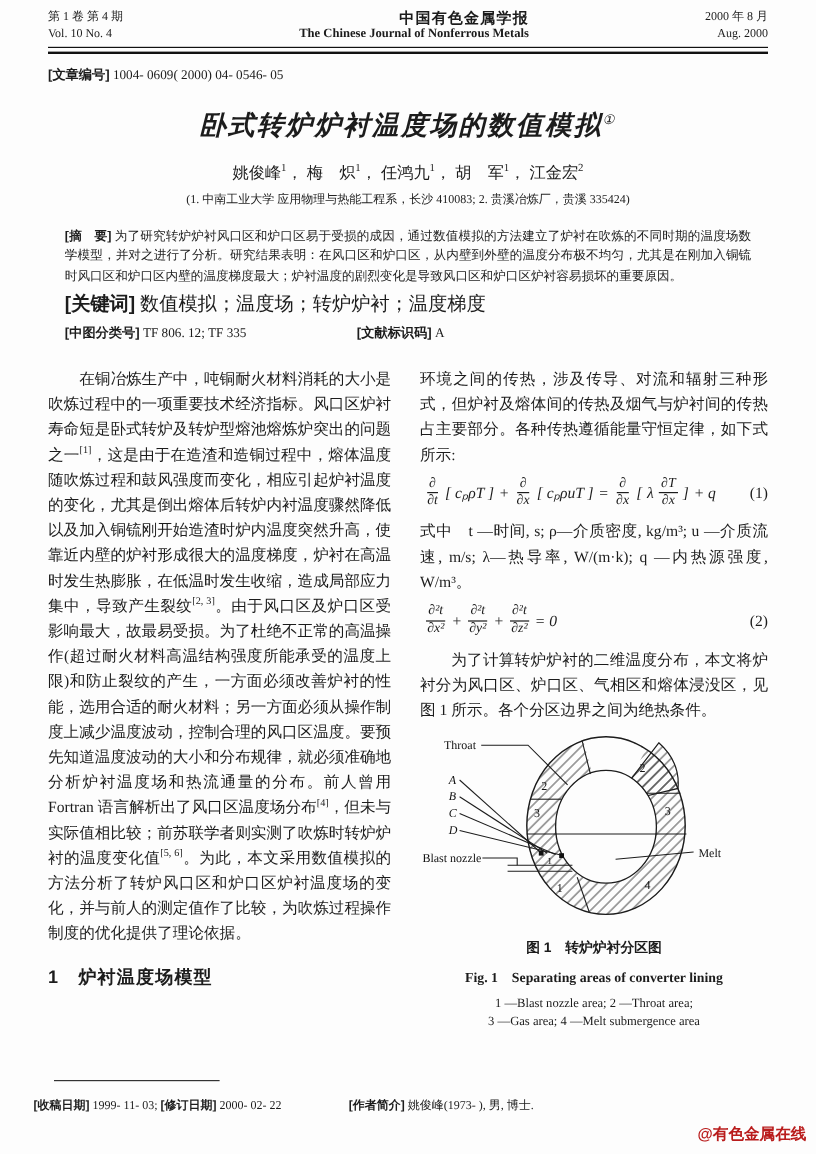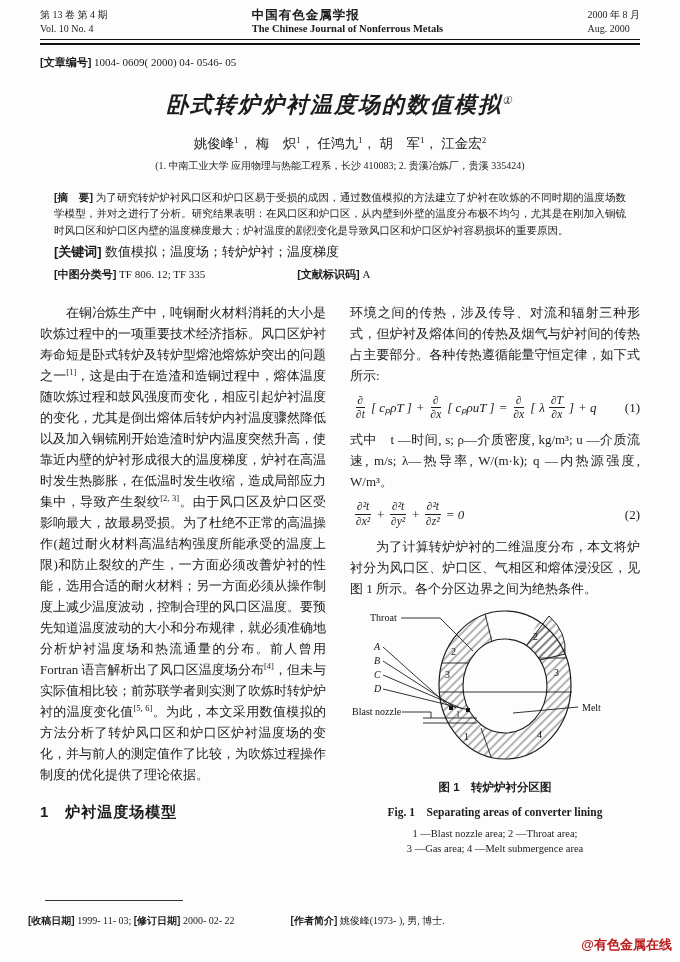--- a/index.html
+++ b/index.html
@@ -3,36 +3,36 @@
 <meta charset="utf-8">
 <style>
   html,body{margin:0;padding:0;}
   body{
     width:680px;height:962px;background:#fdfdfd;color:#1c1c1c;
     font-family:"Liberation Serif", serif;position:relative;overflow:hidden;
   }
   .page{padding:8px 40px 0 40px;position:relative;}
   
   .jheader{display:flex;justify-content:space-between;align-items:flex-start;font-size:10px;line-height:14px;}
-  .jheader .cblock{text-align:left;}
+  .jheader .cblock{text-align:right;}
   .jcn{font-family:"Liberation Sans",sans-serif;font-weight:bold;font-size:12.5px;letter-spacing:1px;}
   .jen{font-weight:bold;font-size:10.5px;}
   .hrule{margin-top:3px;border-top:1px solid #111;border-bottom:2px solid #111;height:3px;}
   
   .artno{margin-top:10px;font-size:11px;}
   .lbl{font-family:"Liberation Sans",sans-serif;font-weight:bold;font-style:normal;}
   h1.title{margin:20px 0 0 0;text-align:center;font-family:"Liberation Sans",sans-serif;
     font-size:22px;font-weight:bold;letter-spacing:2px;font-style:italic;}
   h1.title sup{font-size:11px;font-weight:normal;}
   .authors{margin-top:14px;text-align:center;font-size:13.5px;}
   .authors sup{font-size:9px;}
   .affil{margin-top:6px;text-align:center;font-size:10px;color:#222;}
   
   .absblock{margin:16px 14px 0 14px;font-size:10.5px;line-height:16.5px;text-align:justify;}
-  .kwline{margin:4px 14px 0 14px;font-size:13px;}
+  .kwline{margin:4px 14px 0 14px;font-size:16px;}
   .clcrow{margin:6px 14px 0 14px;font-size:11px;display:flex;}
   .clcrow .doc{margin-left:92px;}
   
   .cols{display:flex;gap:24px;margin-top:20px;}
   .col{width:290px;font-size:13px;line-height:21px;text-align:justify;}
   .col p{margin:0;}
   .col p.ind{text-indent:2em;}
   .col sup.ref{font-size:8.5px;vertical-align:super;line-height:0;}
   h2.sec{font-family:"Liberation Sans",sans-serif;font-size:15px;font-weight:bold;
     margin:16px 0 12px 0;letter-spacing:1px;text-align:left;}
@@ -55,21 +55,21 @@
     font-size:13px;font-weight:bold;color:#b91c1c;}
   svg text{font-family:"Liberation Serif",serif;}
 </style>
 </head>
 <body>
 
 <div class="page">
 
   <div class="jheader">
     <div>
-      <div>第 13 卷 第 4 期</div>
+      <div>第 1 卷 第 4 期</div>
       <div>Vol. 10 No. 4</div>
     </div>
     <div class="cblock">
       <div class="jcn">中国有色金属学报</div>
       <div class="jen">The Chinese Journal of Nonferrous Metals</div>
     </div>
     <div class="cblock">
       <div>2000 年 8 月</div>
       <div>Aug.  2000</div>
     </div>

